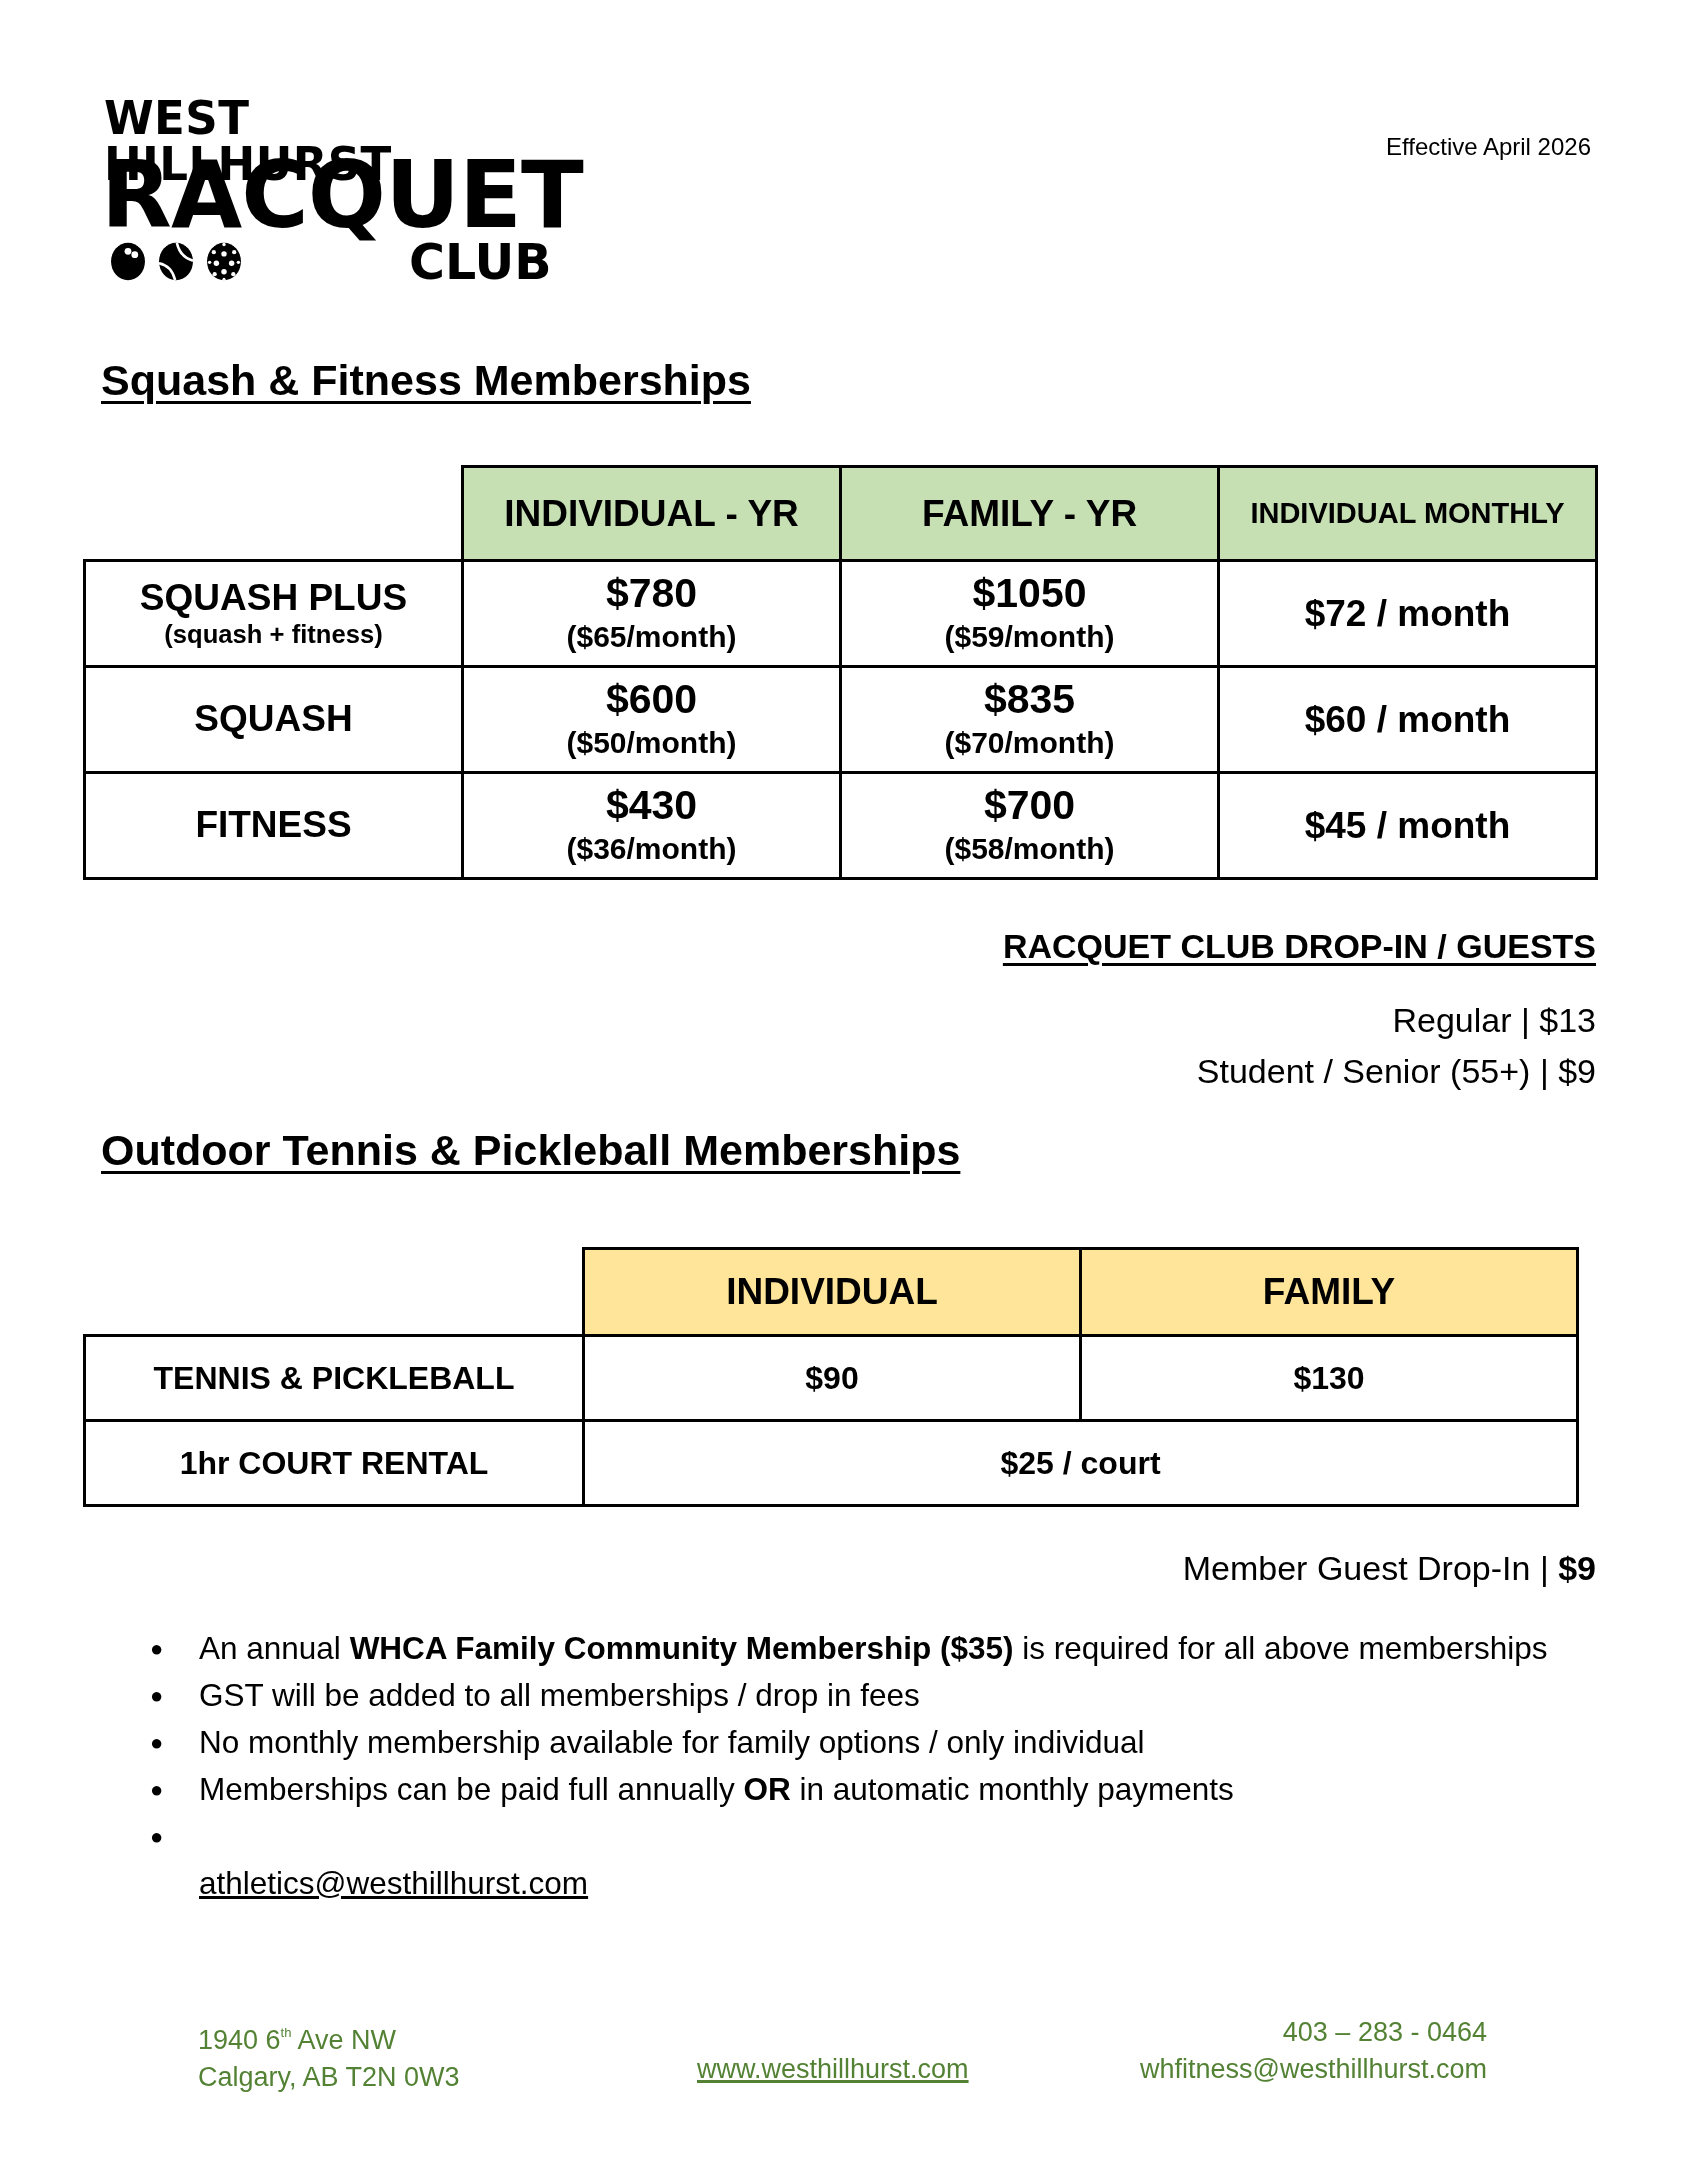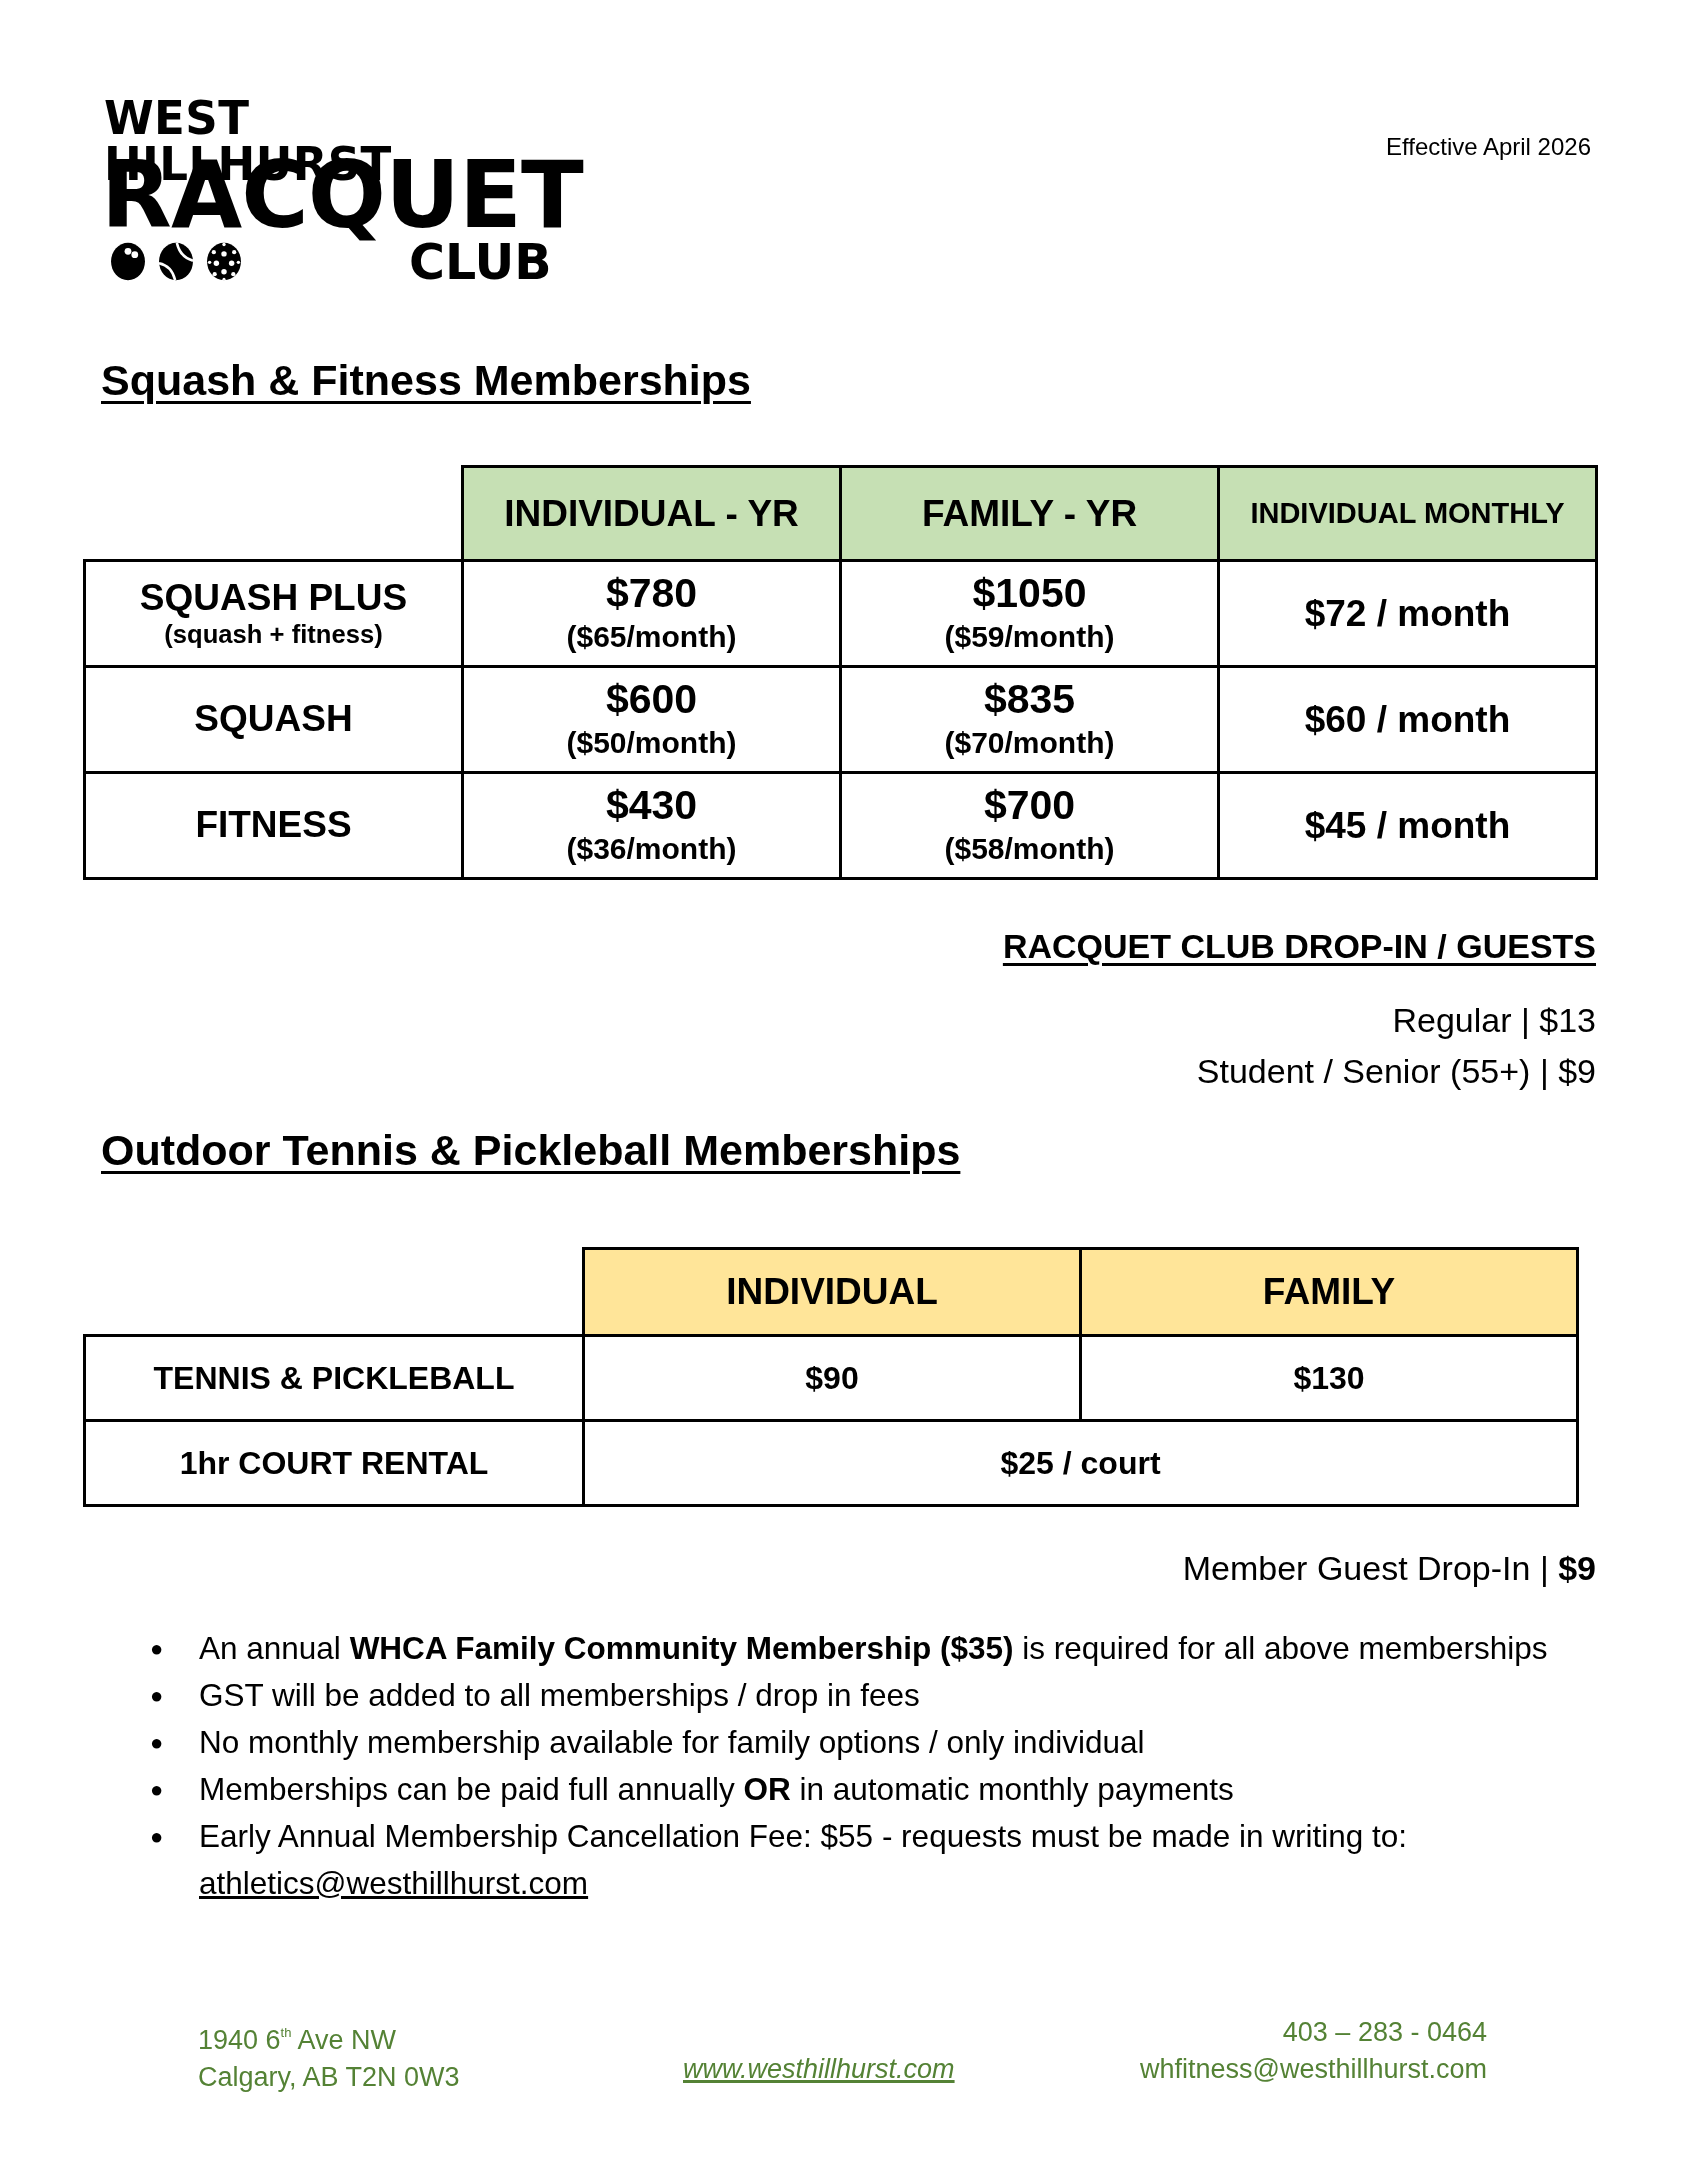--- a/index.html
+++ b/index.html
@@ -59,21 +59,21 @@
 
   .notes { position: absolute; left: 150px; top: 1625px; width: 1465px; list-style: none; }
   .notes li { position: relative; padding-left: 49px; font-size: 31.5px; line-height: 47px; }
   .notes li::before { content: "●"; position: absolute; left: 0; top: 0; font-size: 22px; }
   .notes a { color: #000; text-decoration: underline; text-decoration-thickness: 2.6px; }
   .notes b { font-weight: bold; }
 
   .footer { position: absolute; top: 2014px; color: #548235; font-size: 27px; line-height: 37px; }
   .footer a { color: #548235; text-decoration: underline; text-decoration-thickness: 2.6px; }
   #foot-left { left: 198px; }
-  #foot-mid { left: 683px; top: 2051px; font-style: italic; }
+  #foot-mid { left: 697px; top: 2051px; }
   #foot-right { right: 198px; text-align: right; }
   sup { font-size: 13px; vertical-align: 12px; }
 </style>
 </head>
 <body>
 
 <div class="logo">
   <div class="l1">WEST HILLHURST</div>
   <div class="l2">RACQUET</div>
   <div class="balls">
@@ -212,21 +212,21 @@
   <span>Member Guest Drop-In</span>
   <span>|</span>
   <b>$9</b>
 </div>
 
 <ul class="notes">
   <li><span>An annual </span><b>WHCA Family Community Membership ($35)</b><span> is required for all above memberships</span></li>
   <li><span>GST will be added to all memberships / drop in fees</span></li>
   <li><span>No monthly membership available for family options / only individual</span></li>
   <li><span>Memberships can be paid full annually </span><b>OR</b><span> in automatic monthly payments</span></li>
-  <li><span>Early Annual Membership Cancellation Fee: $55 - requests must be made in writing to:</span><br><a>athletics@westhillhurst.com</a></li>
+  <li><br><a>athletics@westhillhurst.com</a></li>
 </ul>
 
 <div class="footer" id="foot-left">
   <div><span>1940 6</span><sup>th</sup><span> Ave NW</span></div>
   <div>Calgary, AB T2N 0W3</div>
 </div>
 <div class="footer" id="foot-mid">
   <a>www.westhillhurst.com</a>
 </div>
 <div class="footer" id="foot-right">

